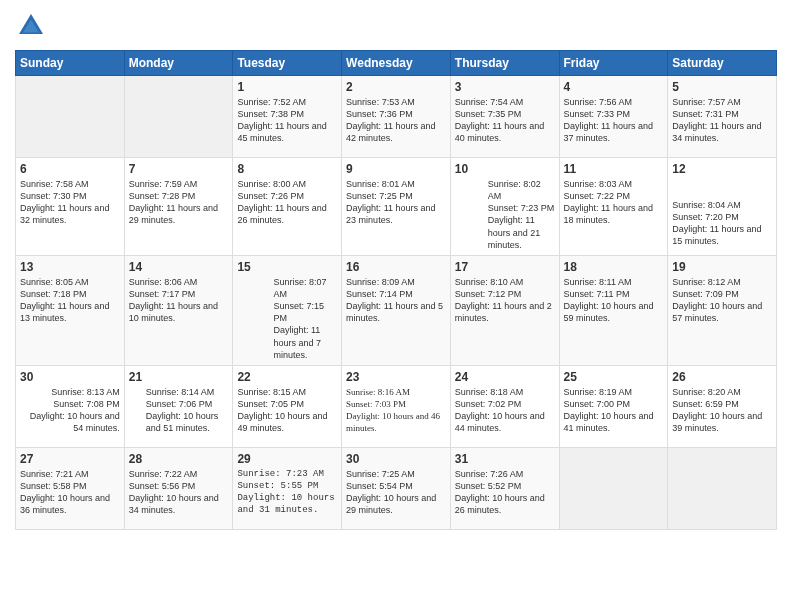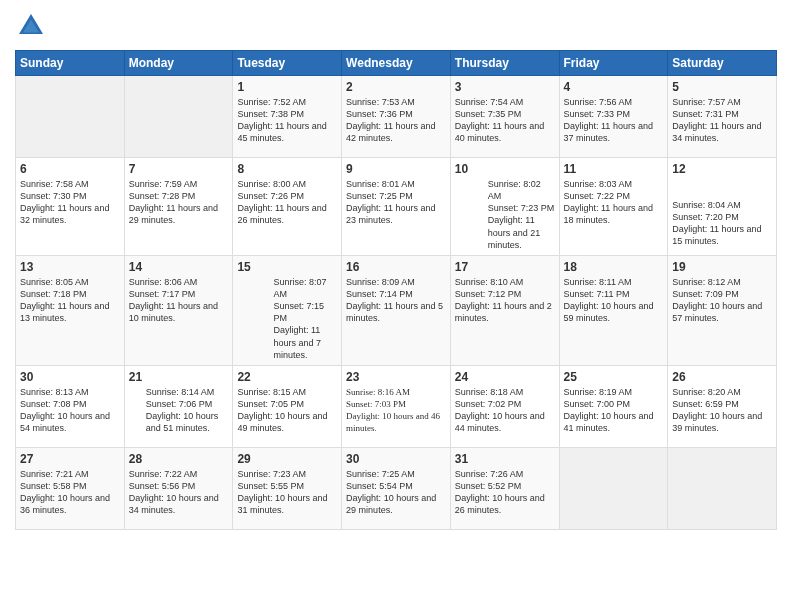--- a/index.html
+++ b/index.html
@@ -257,21 +257,21 @@
           <td>
             <span class="day-number">19</span>
             <div class="day-info" style="white-space: pre-line;">Sunrise: 8:12 AM
 Sunset: 7:09 PM
 Daylight: 10 hours and 57 minutes.</div>
           </td>
         </tr>
         <tr>
           <td>
             <span class="day-number">30</span>
-            <div class="day-info" style="white-space: pre-line;">Sunrise: 8:13 AM
+            <div class="day-info" style="white-space: pre-line; text-align: right;">Sunrise: 8:13 AM
 Sunset: 7:08 PM
 Daylight: 10 hours and 54 minutes.</div>
           </td>
           <td>
             <span class="day-number">21</span>
             <div class="day-info" style="white-space: pre-line; margin-left: 17px;">Sunrise: 8:14 AM
 Sunset: 7:06 PM
 Daylight: 10 hours and 51 minutes.</div>
           </td>
           <td>
@@ -313,21 +313,21 @@
 Daylight: 10 hours and 36 minutes.</div>
           </td>
           <td>
             <span class="day-number">28</span>
             <div class="day-info" style="white-space: pre-line;">Sunrise: 7:22 AM
 Sunset: 5:56 PM
 Daylight: 10 hours and 34 minutes.</div>
           </td>
           <td>
             <span class="day-number">29</span>
-            <div class="day-info" style="white-space: pre-line;">Sunrise: 7:23 AM
+            <div class="day-info" style="white-space: pre-line; font-family: Liberation Mono, monospace;">Sunrise: 7:23 AM
 Sunset: 5:55 PM
 Daylight: 10 hours and 31 minutes.</div>
           </td>
           <td>
             <span class="day-number">30</span>
             <div class="day-info" style="white-space: pre-line;">Sunrise: 7:25 AM
 Sunset: 5:54 PM
 Daylight: 10 hours and 29 minutes.</div>
           </td>
           <td>

